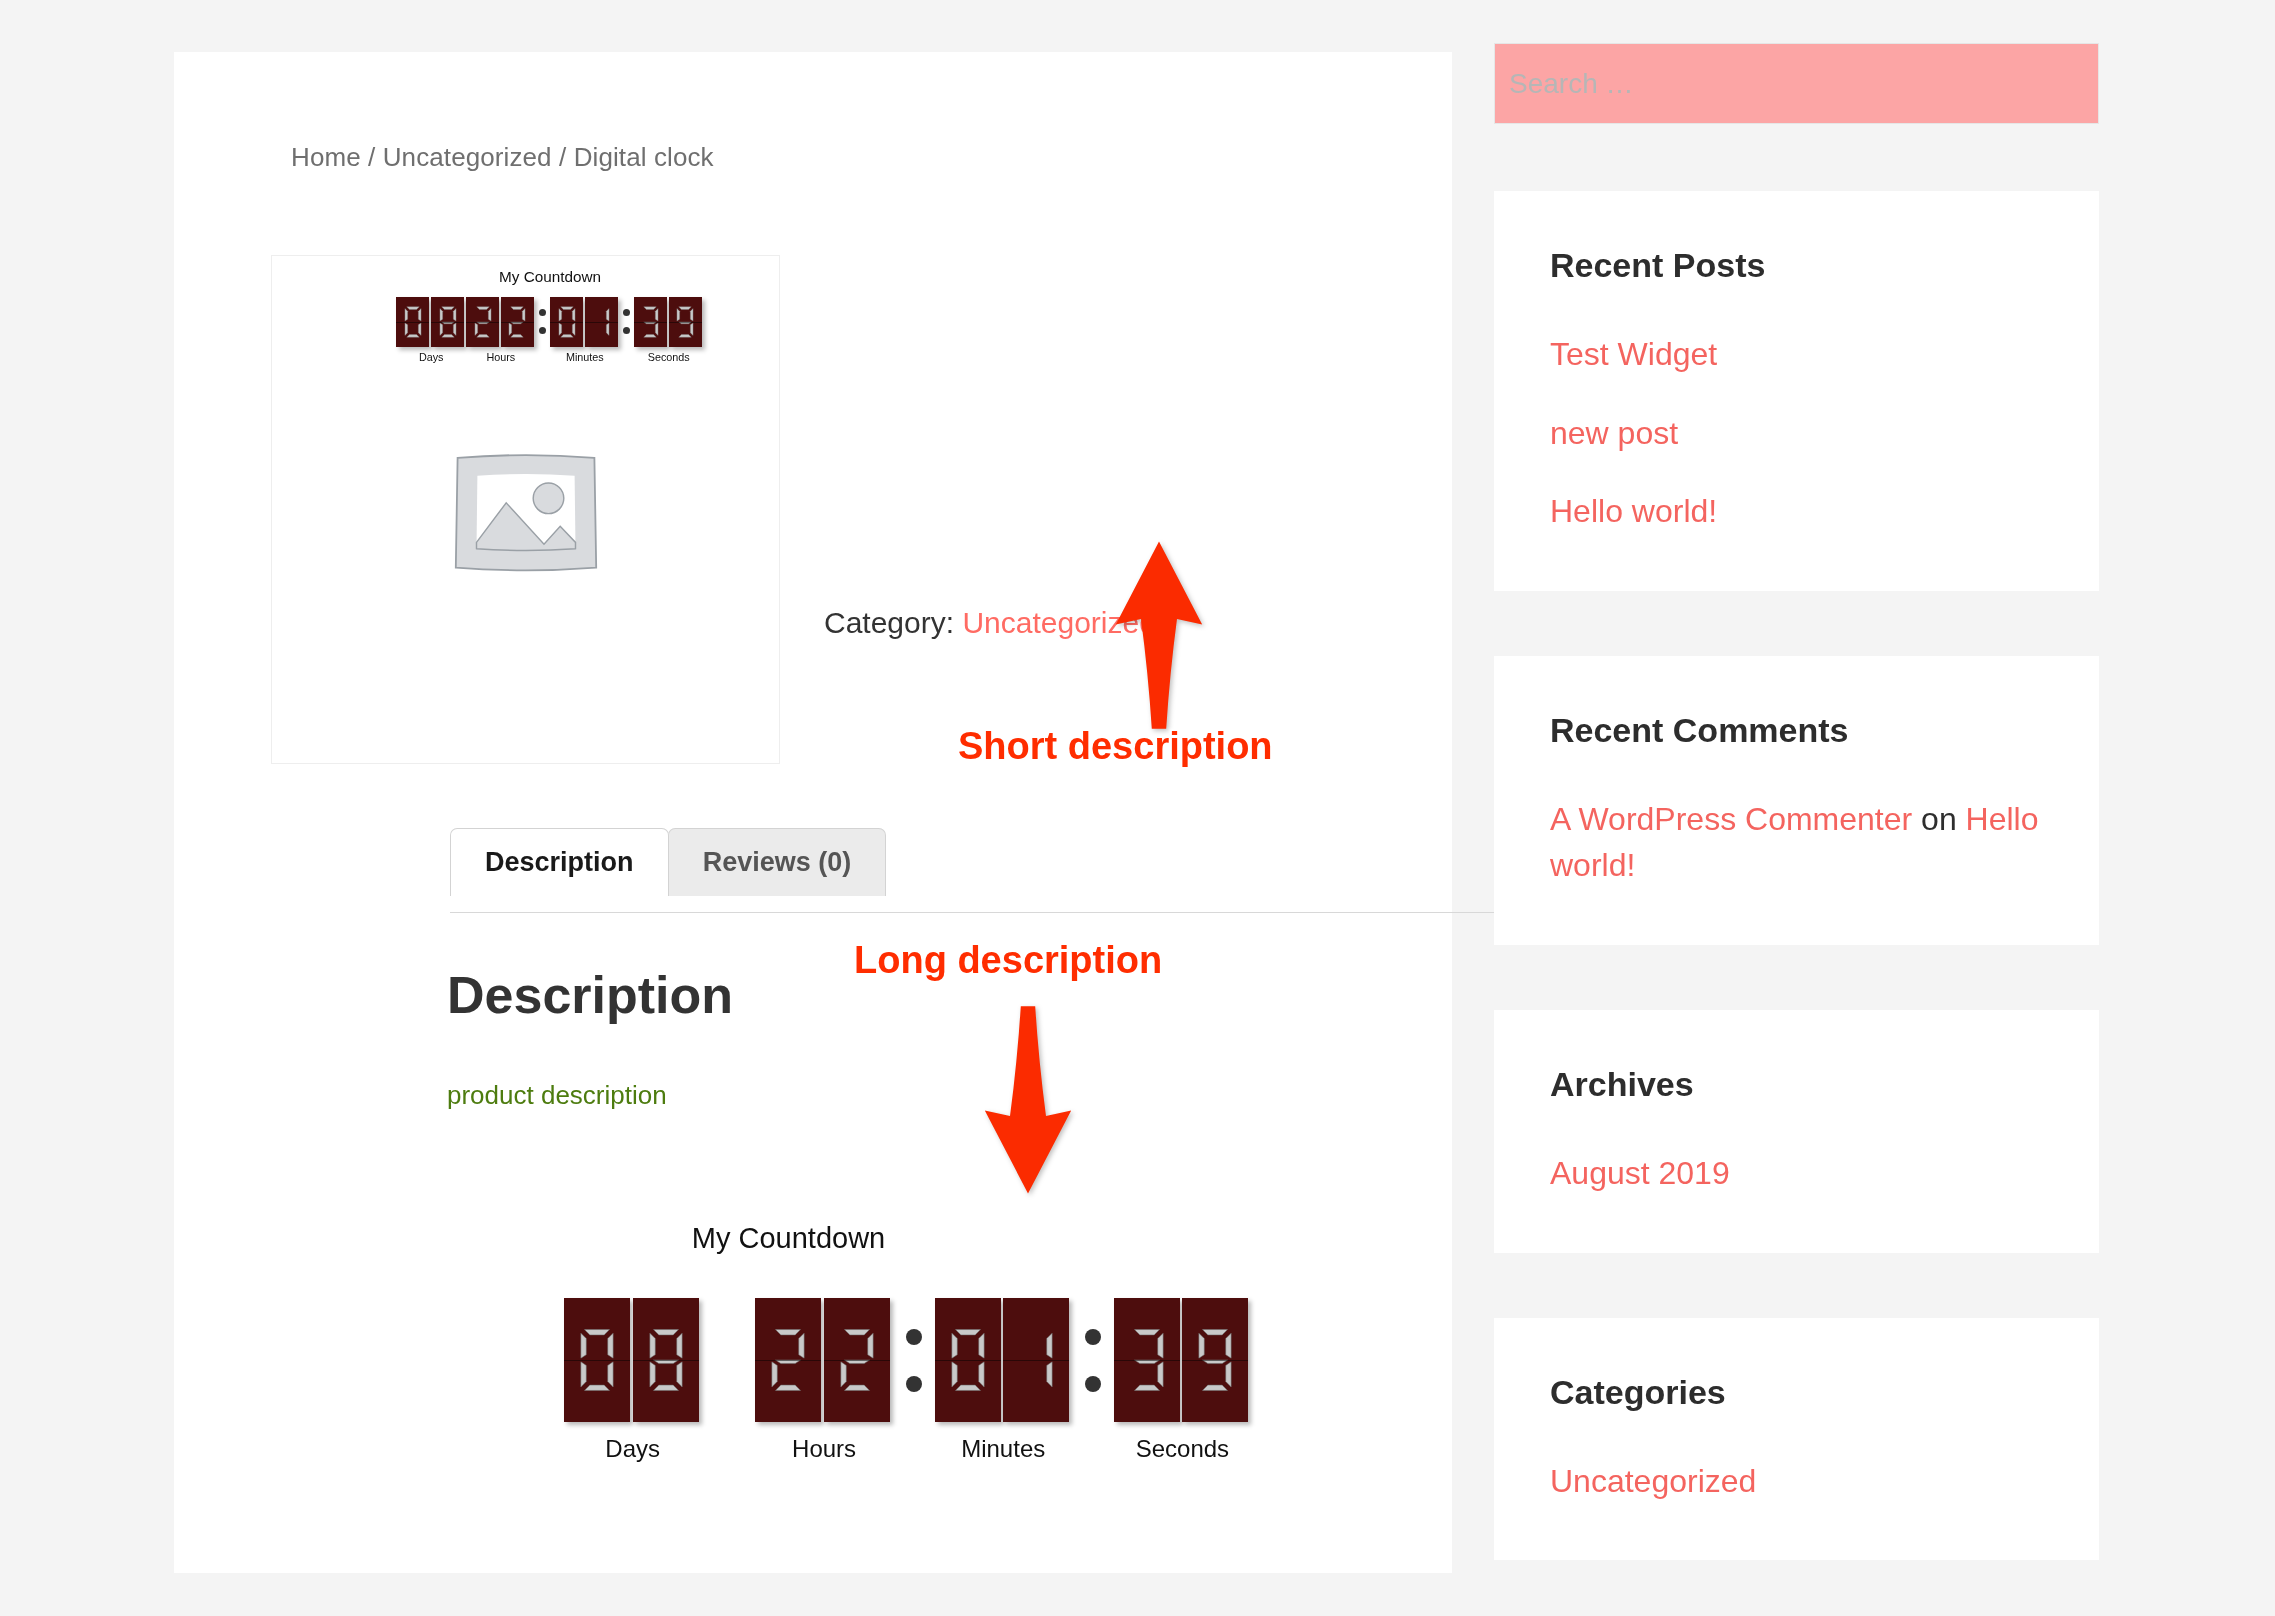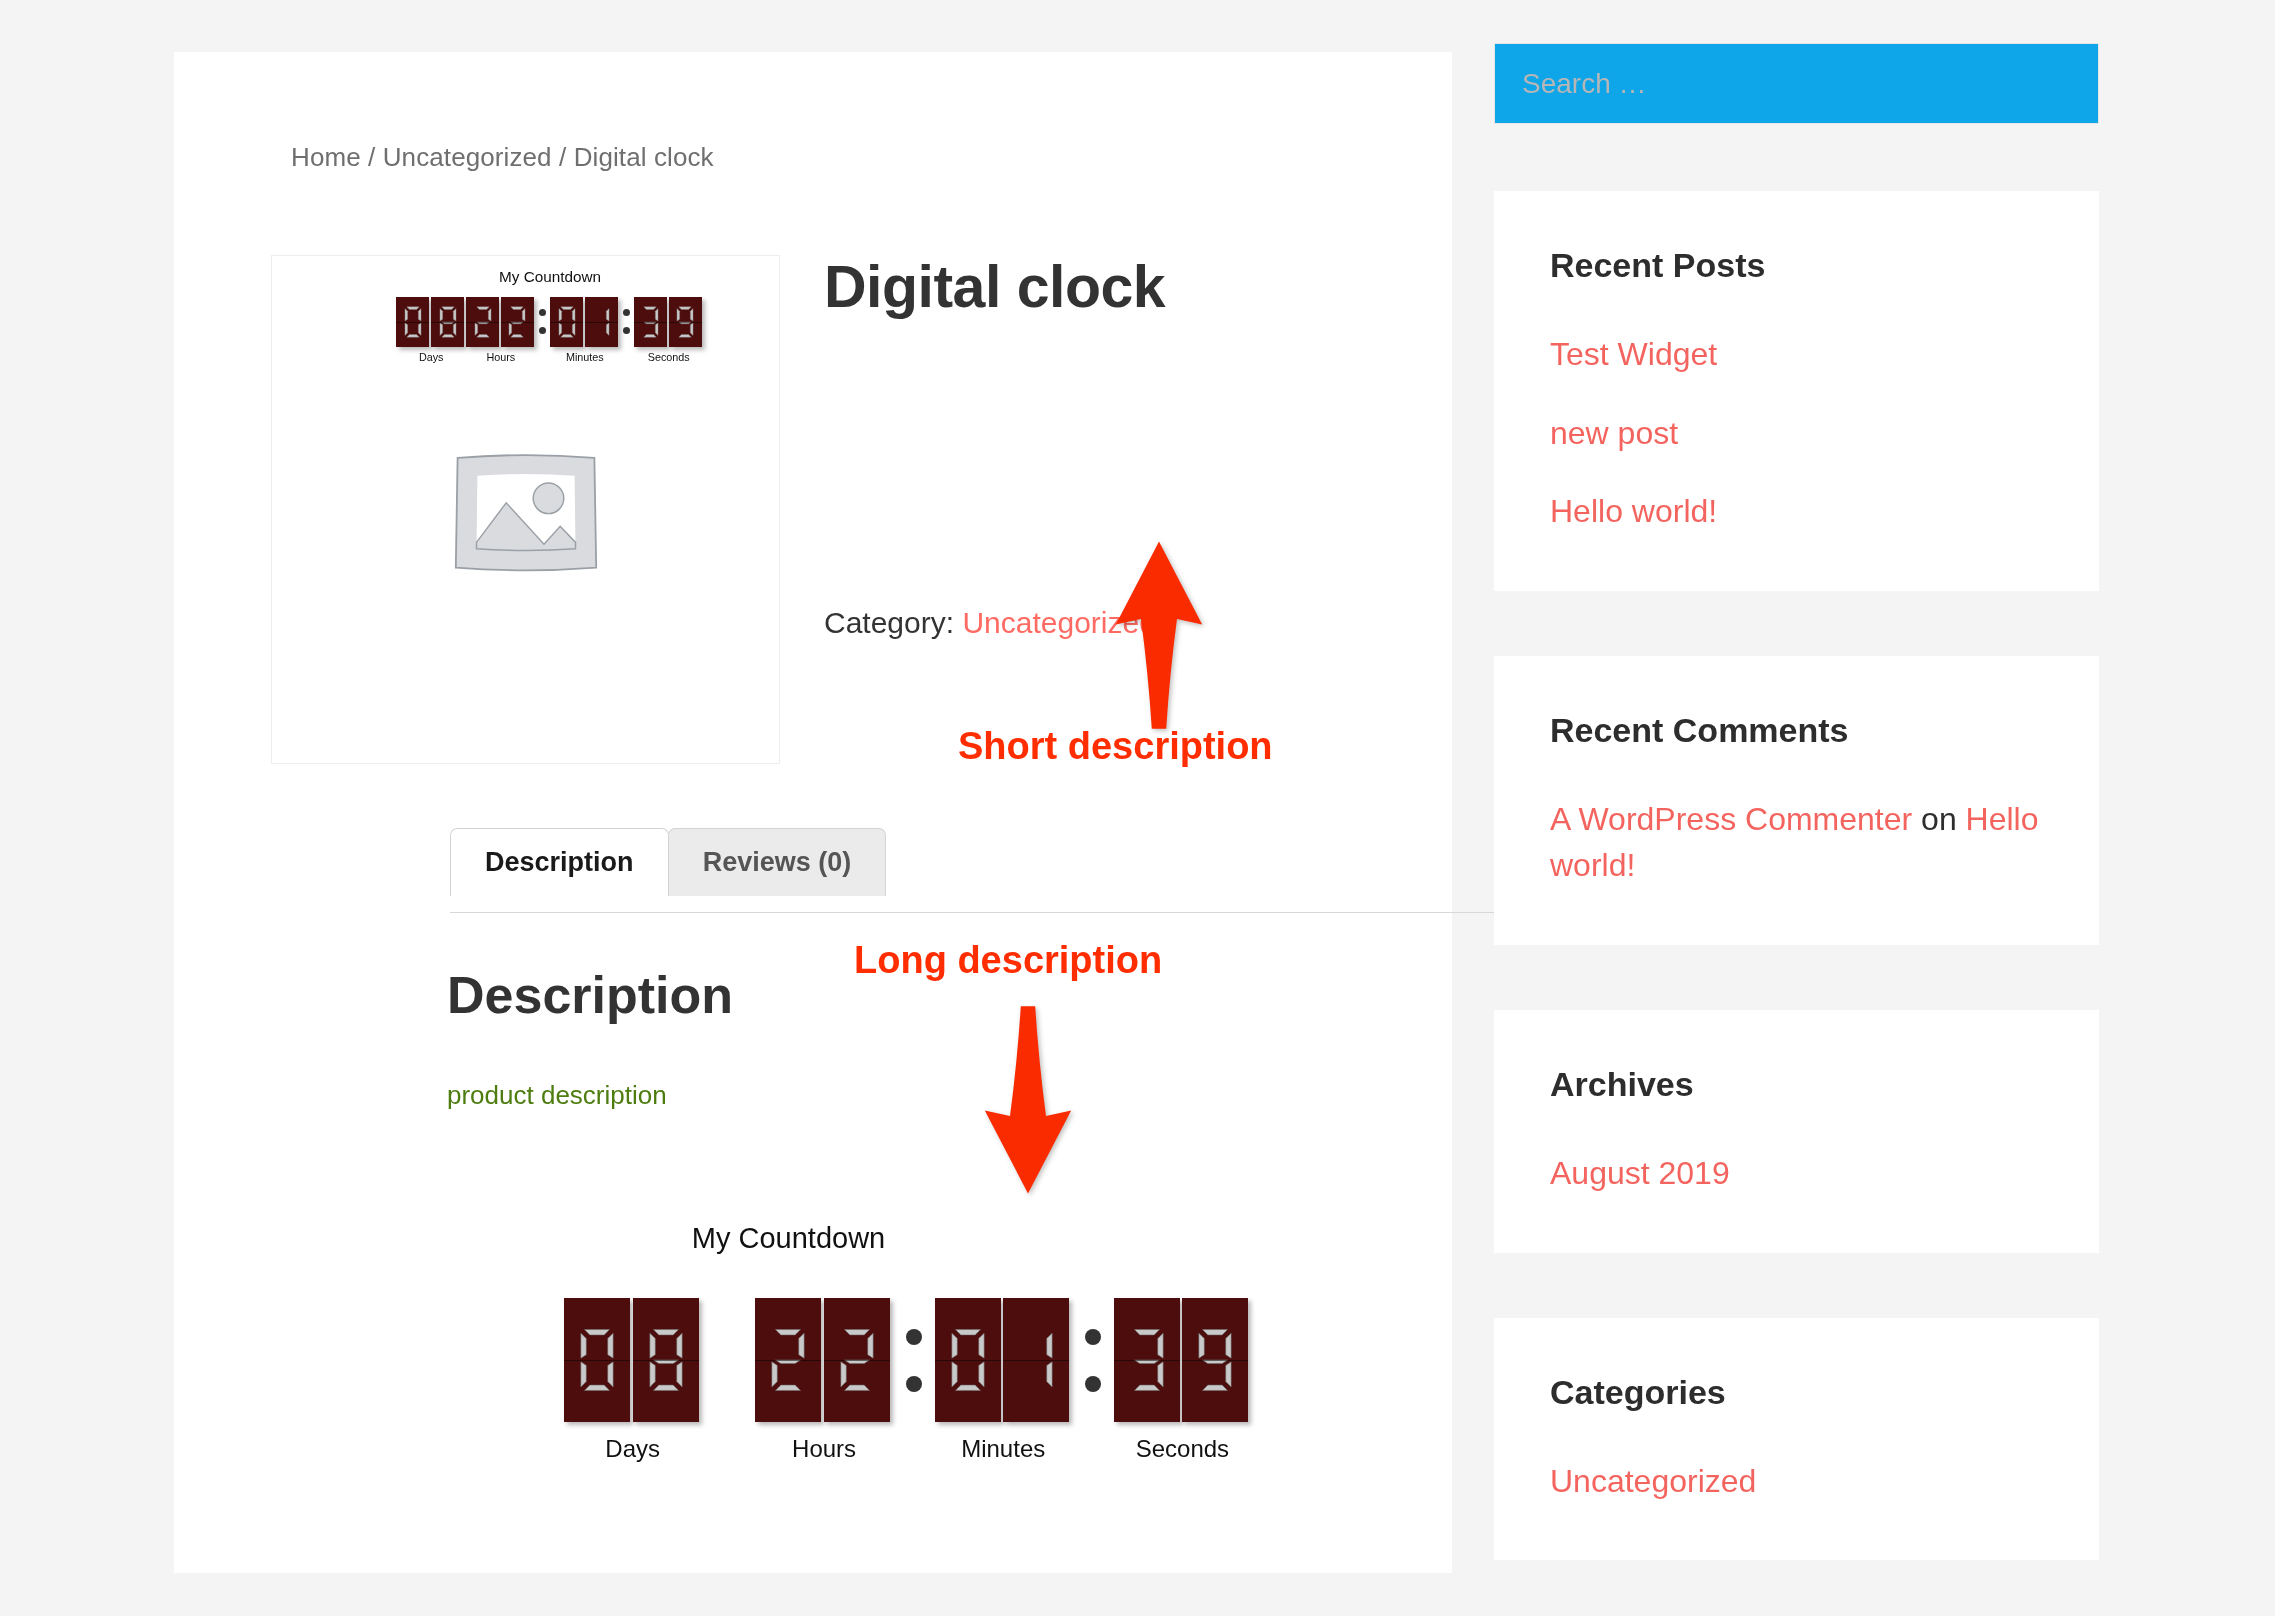--- a/index.html
+++ b/index.html
@@ -143,22 +143,22 @@
   .cd-sep-large {
     width:31px; display:flex; flex-direction:column; justify-content:center;
     align-items:center; gap:31px; height:124px; margin:0 5.4px;
   }
   .cd-sep-large span { width:16px; height:16px; border-radius:50%; background:#333; display:block; }
   .cd-label-large { font-size:24px; color:#111; margin-top:12.6px; }
 
   
   .search-box {
     width:605px; height:81px;
-    background:#0ea5e9; border:0.9px solid #e6e6e6;
-    display:flex; align-items:center; padding:0 25px;
+    background:#fca5a5; border:0.9px solid #e6e6e6;
+    display:flex; align-items:center; padding:0 12px;
     margin-bottom:67px;
   }
   .search-box input {
     border:none; outline:none; width:100%;
     font-size:28px; color:#444;
     font-family:"Liberation Sans", sans-serif;
     background:transparent;
   }
   .search-box input::placeholder { color:#b6b6b6; }
 
@@ -188,23 +188,20 @@
 
     <div class="product-image">
       <svg width="270" height="270" viewBox="0 0 300 300">
         <path d="M74 92 Q150 86 226 92 L228 214 Q150 220 72 214 Z" fill="#d9dbde" stroke="#9aa0a6" stroke-width="2"></path>
         <path d="M96 112 Q150 108 204 112 L205 192 Q150 196 95 192 Z" fill="#ffffff"></path>
         <path d="M95 186 L128 142 L170 188 L188 168 L205 186 L205 193 Q150 197 95 193 Z" fill="#d9dbde" stroke="#9aa0a6" stroke-width="1.6"></path>
         <circle cx="175" cy="137" r="17" fill="#d9dbde" stroke="#9aa0a6" stroke-width="1.6"></circle>
       </svg>
     </div>
 
-    <div class="summary">
-      <h1 class="product-title">Digital clock</h1>
-    </div>
 
     <div class="countdown-small">
       <div class="cd-title-small">My Countdown</div>
       <div class="cd-row">
 
         <div class="cd-group">
           <div class="cd-digits">
             <div class="digit small">
                 <svg width="21.6" height="34" viewBox="0 0 24 38">
                   <g fill="#c9c9c9" stroke="#7a7a7a" stroke-width="0.4">

